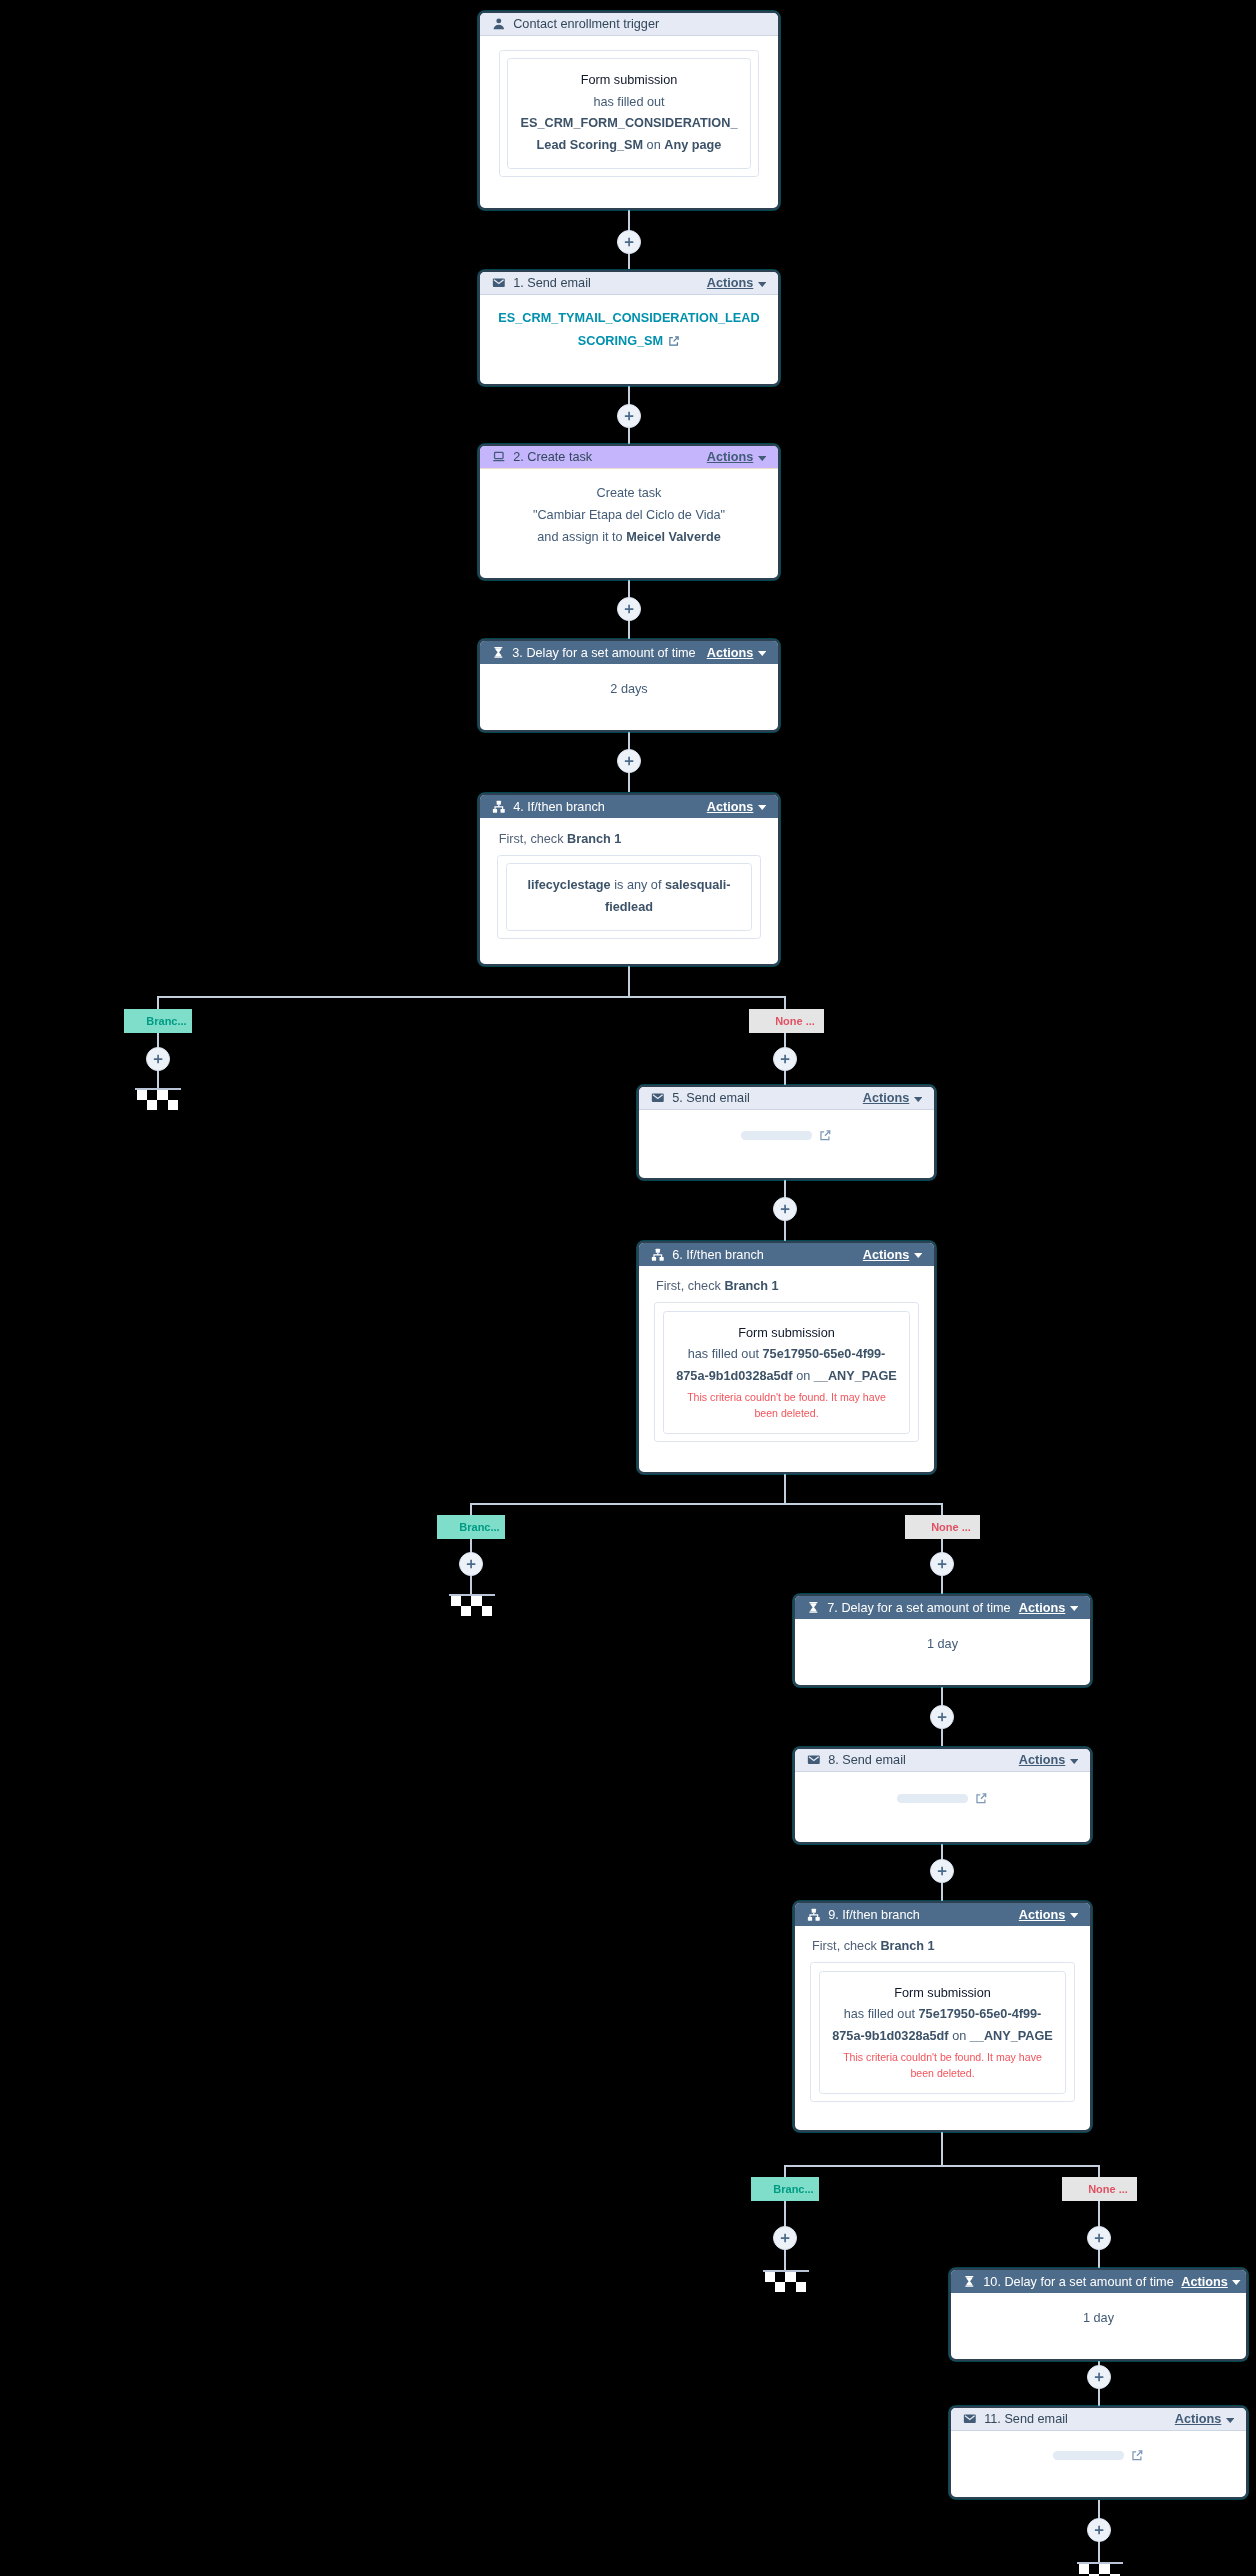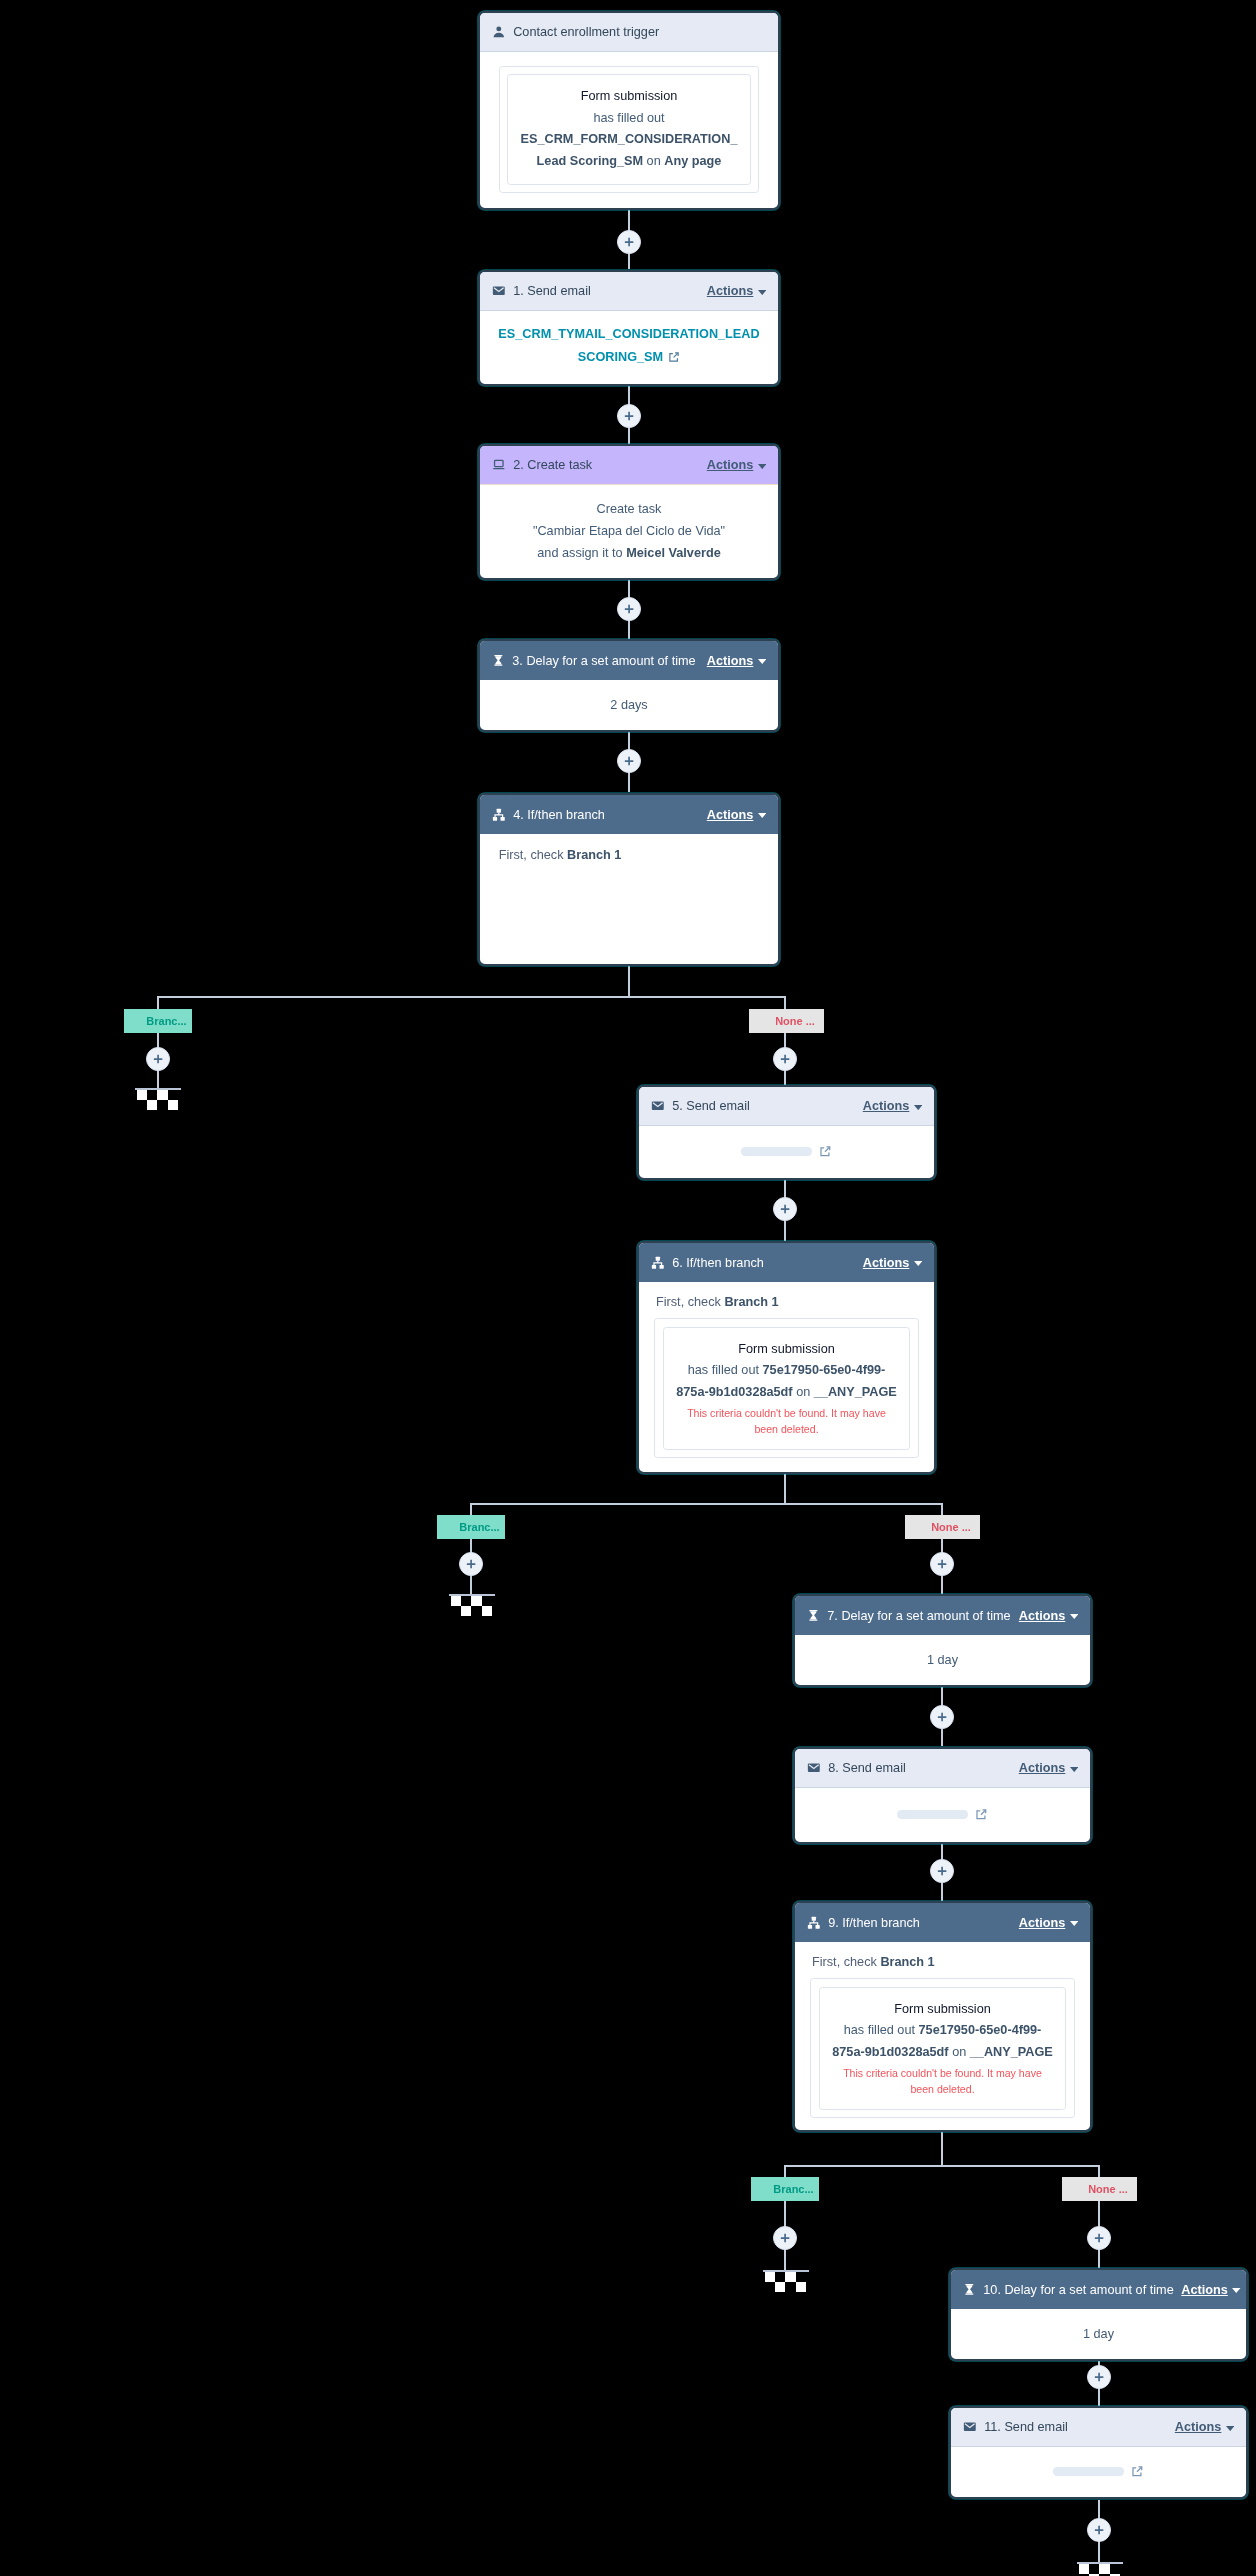--- a/index.html
+++ b/index.html
@@ -13,21 +13,21 @@
 
   
   .plus-btn { position:absolute; width:24px; height:24px; border-radius:50%;
     background:#edf2f9; border:0.8px solid #d9e3f0; display:flex; align-items:center;
     justify-content:center; z-index:3; color:#4a6a8a; cursor:pointer; }
   .plus-btn svg { display:block; }
 
   
   .card { position:absolute; background:#fff; border:2.5px solid #2d4152; border-radius:6.8px;
     overflow:hidden; box-shadow:0 0 0 0.8px rgba(0,170,190,.55); z-index:2; }
-  .hdr { height:39px; display:flex; align-items:center; gap:7.6px; padding:0 12px;
+  .hdr { height:23px; display:flex; align-items:center; gap:7.6px; padding:0 12px;
     font-size:12.7px; white-space:nowrap; }
   .hdr-dark  { background:#4d6b8a; color:#ffffff; }
   .hdr-light { background:#e5eaf4; color:#33475b; border-bottom:0.8px solid #cbd6e2; }
   .hdr-peach { background:#c4b5fd; color:#33475b; border-bottom:0.8px solid #f0ddc9; }
   .hdr-icon { display:flex; flex:none; }
   .actions { margin-left:auto; display:flex; align-items:center; gap:4.2px; cursor:pointer; }
   .actions .lbl { font-weight:bold; text-decoration:underline; }
   .hdr-light .actions, .hdr-peach .actions { color:#425b76; }
 
   .body { color:#425b76; font-size:12.7px; }
@@ -285,20 +285,27 @@
           <span><svg width="8.5" height="5.1" viewBox="0 0 10 6" fill="currentColor">
               <path d="M0 0l5 6 5-6z"></path>
             </svg></span>
         </span>
     </div>
     <div class="body" style="padding:13.6px 17px;">
       <div class="first-check">
         <span>First, check</span>
         <span class="b">Branch 1</span>
       </div>
+      <div class="crit-outer">
+        <div class="crit-inner">
+          <span class="b">lifecyclestage</span>
+          <span>is any of</span>
+          <span class="b">salesquali-fiedlead</span>
+        </div>
+      </div>
     </div>
   </div>
 
   <div class="blabel teal" style="left:124px;top:1009px;width:68px;">Branc...</div>
   <div class="blabel pink" style="left:749px;top:1009px;width:75px;">None ...</div>
   <div class="flag" style="left:137px;top:1088px;">
     <div class="flag-bar"></div>
     <div class="flag-cells">
         <div class="fc w"></div>
         <div class="fc"></div>

